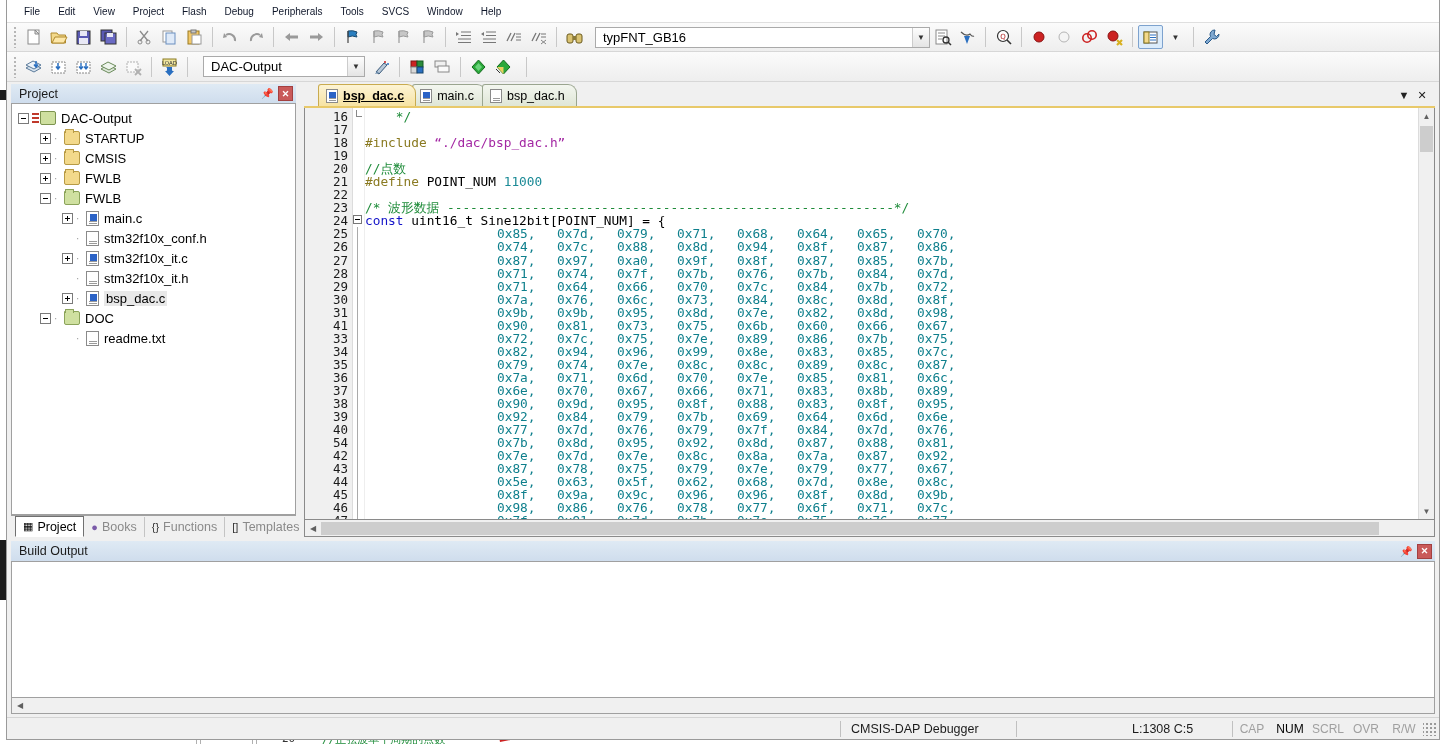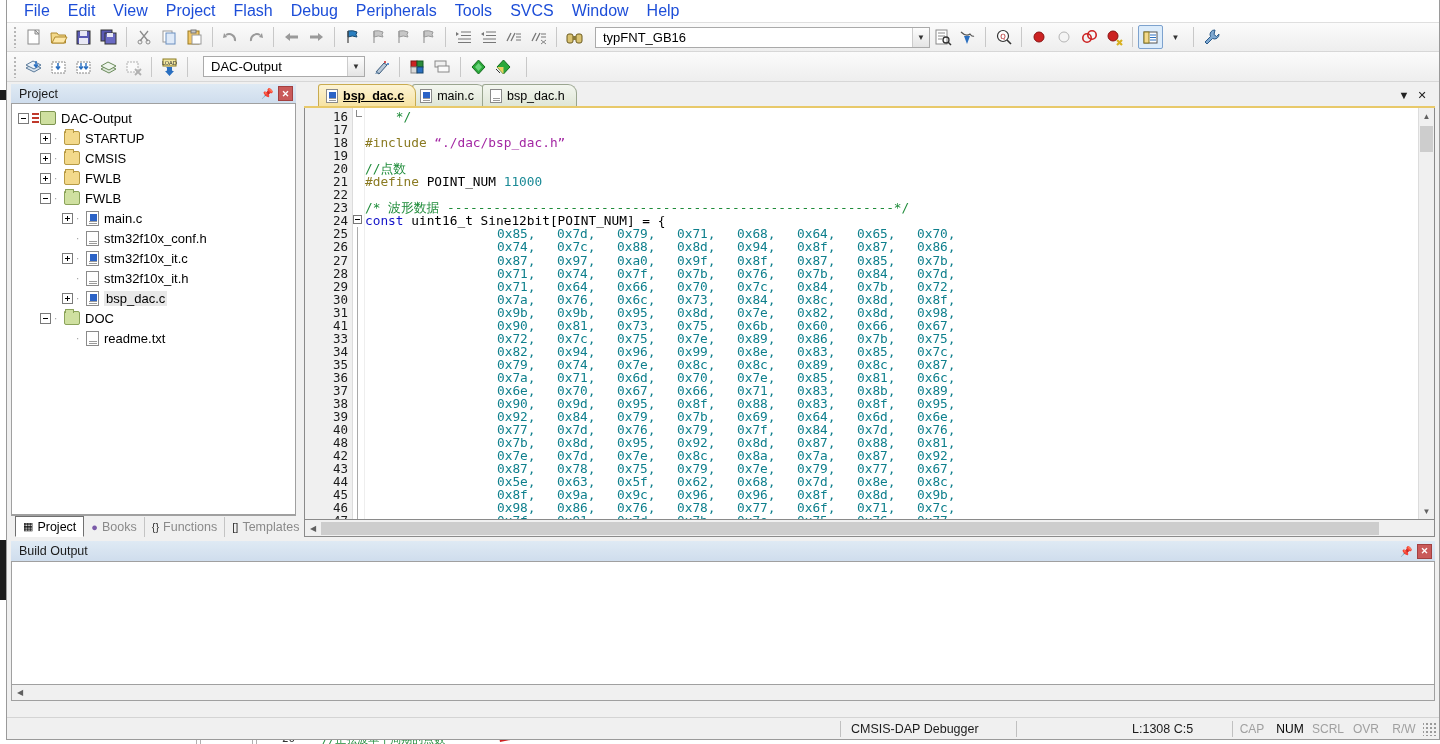--- a/index.html
+++ b/index.html
@@ -64,22 +64,22 @@
 
   
   .menubar {
     height: 22px;
     display: flex; align-items: center;
     padding-left: 8px;
     background: #ffffff;
     flex: 0 0 auto;
   }
   .menu-item {
-    font-size: 16px;
-    color: #1d4ed8;
+    font-size: 10px;
+    color: #0f172a;
     padding: 2px 9px;
     white-space: nowrap;
   }
 
   
   .toolbars {
     background: #f2f2f2;
     border-top: 1px solid #dfdfdf;
     flex: 0 0 auto;
   }
@@ -419,21 +419,21 @@
   .hsthumb {
     height: 13px;
     background: #cdcdcd;
     flex: 0 0 auto;
   }
 
   
   .buildpanel {
     flex: 1 1 auto;
     display: flex; flex-direction: column;
-    margin: 4px 4px 16px 4px;
+    margin: 4px 4px 3px 4px;
     min-height: 0;
   }
   .build-caption {
     height: 20px;
     background: linear-gradient(#dfeaf4,#cfdded);
     display: flex; align-items: center;
     padding-left: 8px;
     font-size: 12.5px; color: #1b1b1b;
     flex: 0 0 auto;
   }
@@ -1042,21 +1042,21 @@
                 <div class="ln">31</div>
                 <div class="ln">41</div>
                 <div class="ln">33</div>
                 <div class="ln">34</div>
                 <div class="ln">35</div>
                 <div class="ln">36</div>
                 <div class="ln">37</div>
                 <div class="ln">38</div>
                 <div class="ln">39</div>
                 <div class="ln">40</div>
-                <div class="ln">48</div>
+                <div class="ln">54</div>
                 <div class="ln">42</div>
                 <div class="ln">43</div>
                 <div class="ln">44</div>
                 <div class="ln">45</div>
                 <div class="ln">46</div>
                 <div class="ln">47</div>
               </div>
             <div class="fold" id="foldmargin">
                 <div class="ln" style="position: relative;">
                   <span style="position:absolute;left:3px;top:0;width:1px;height:7px;background:#888"></span>

